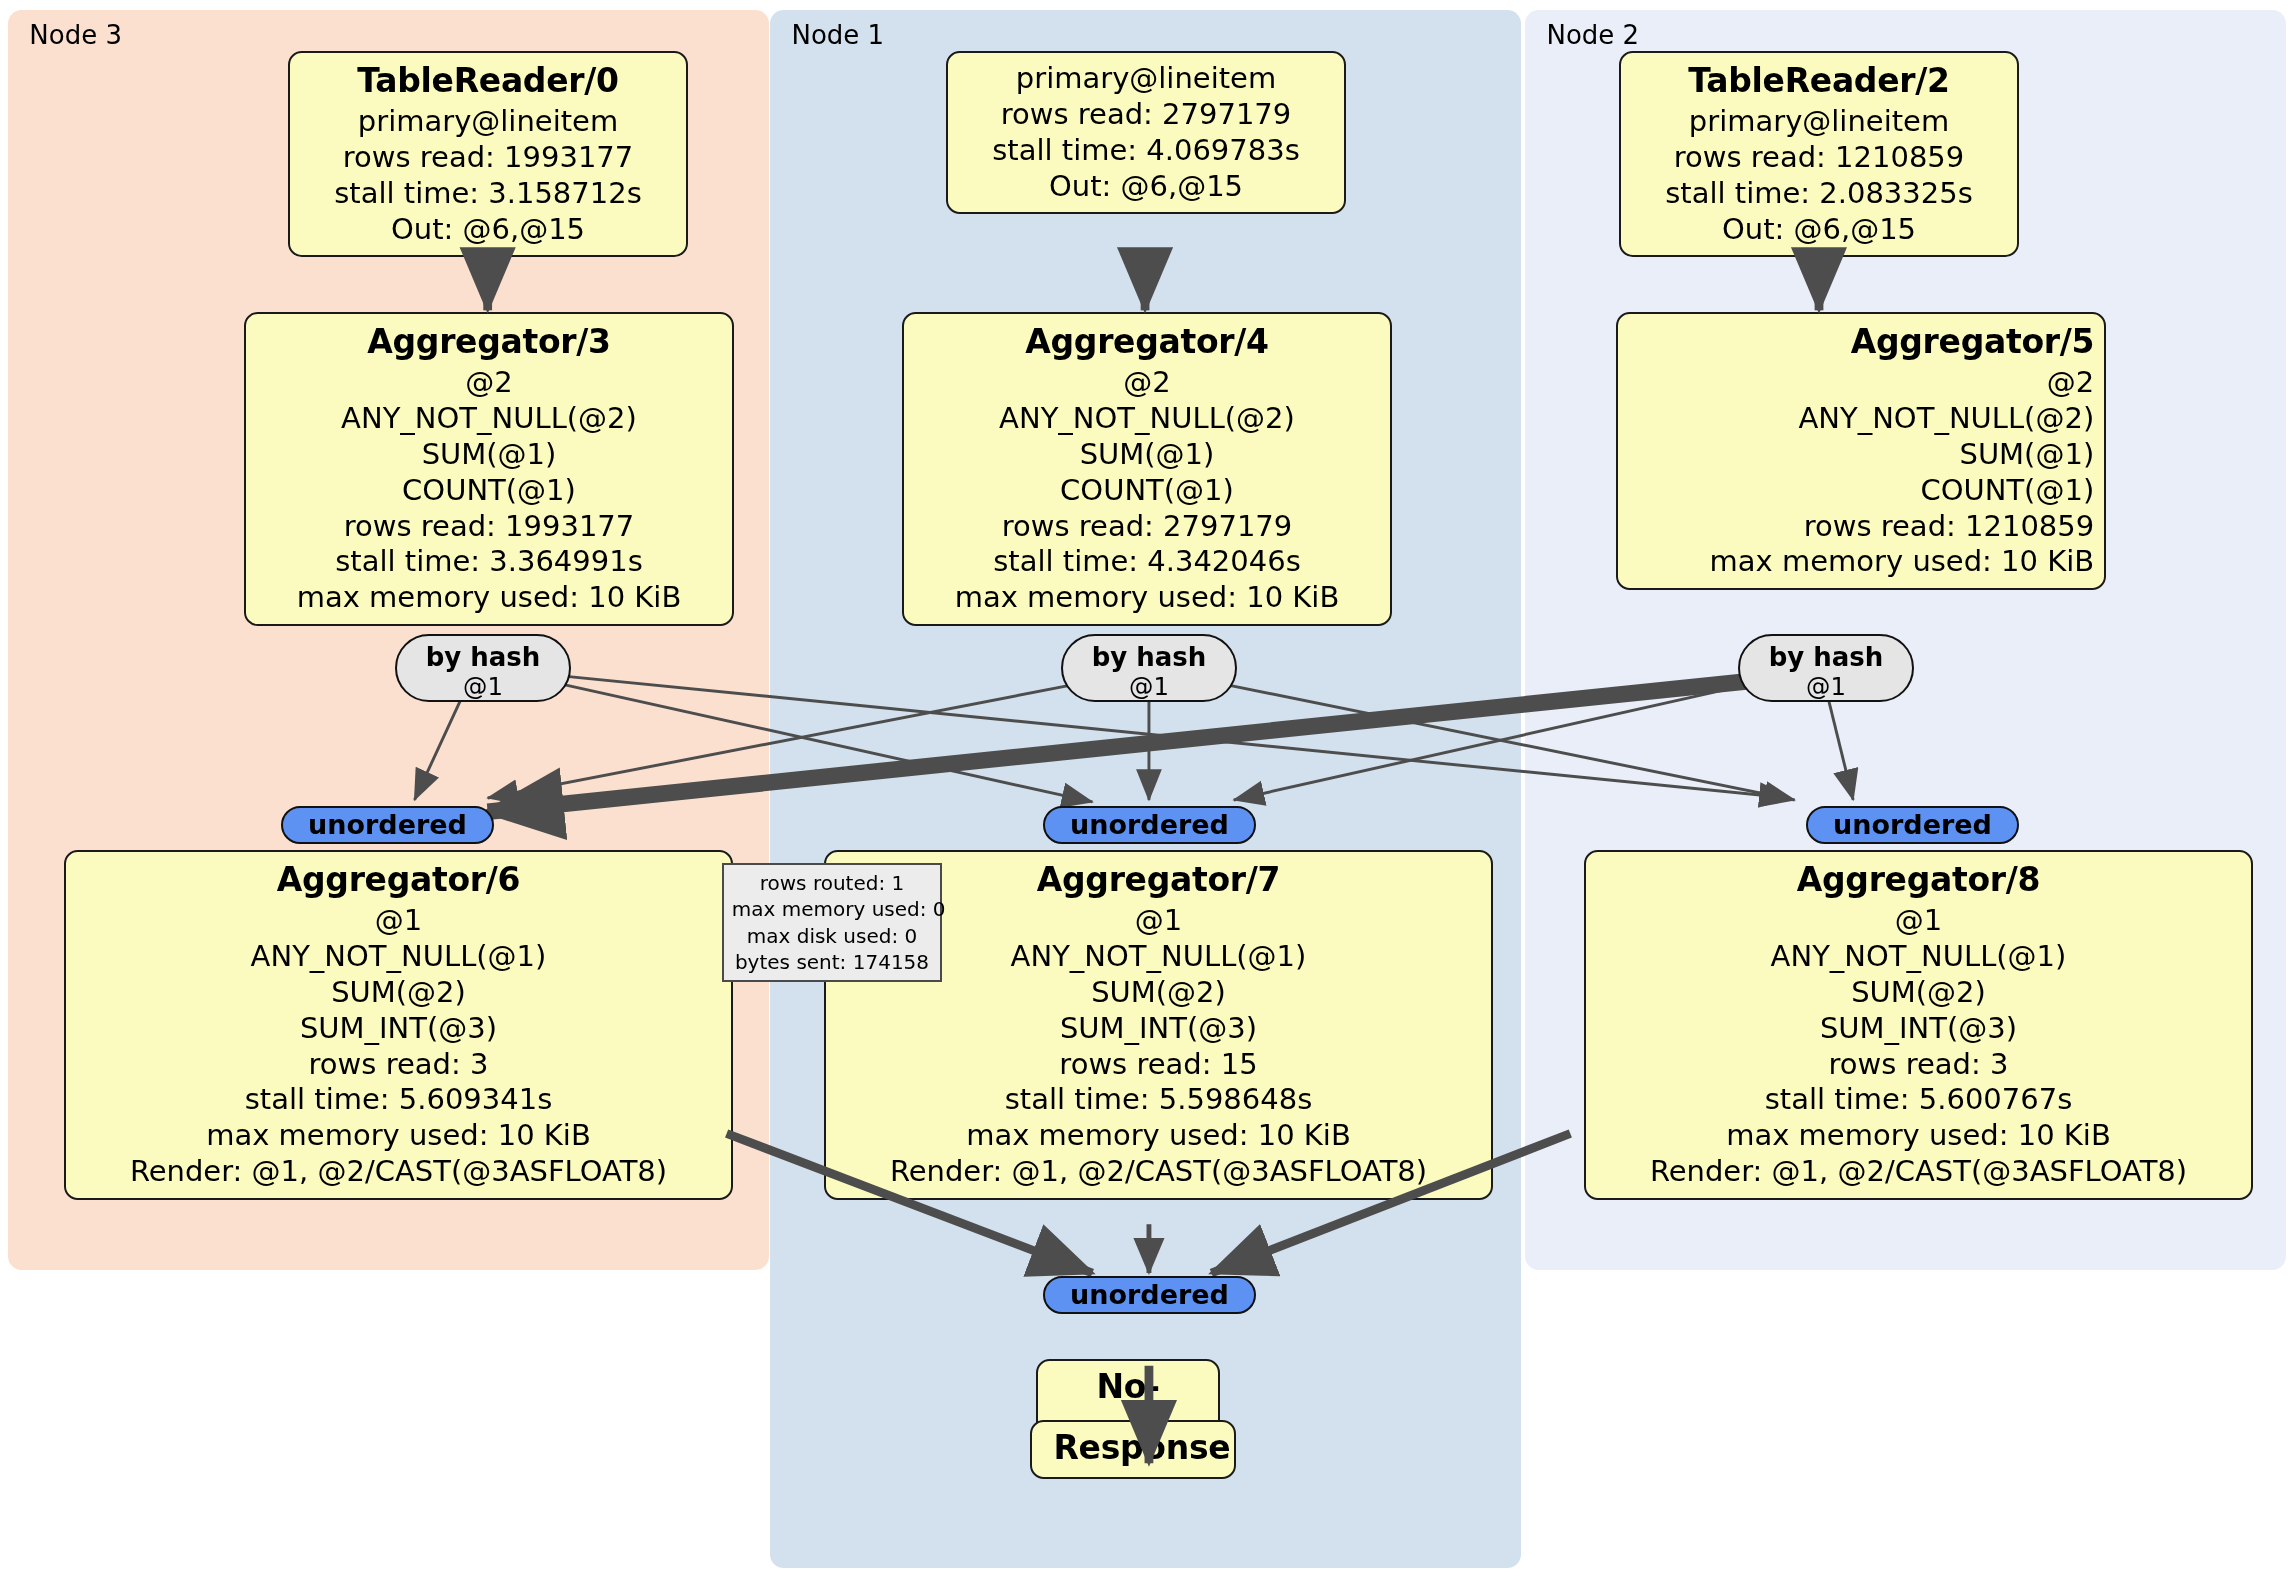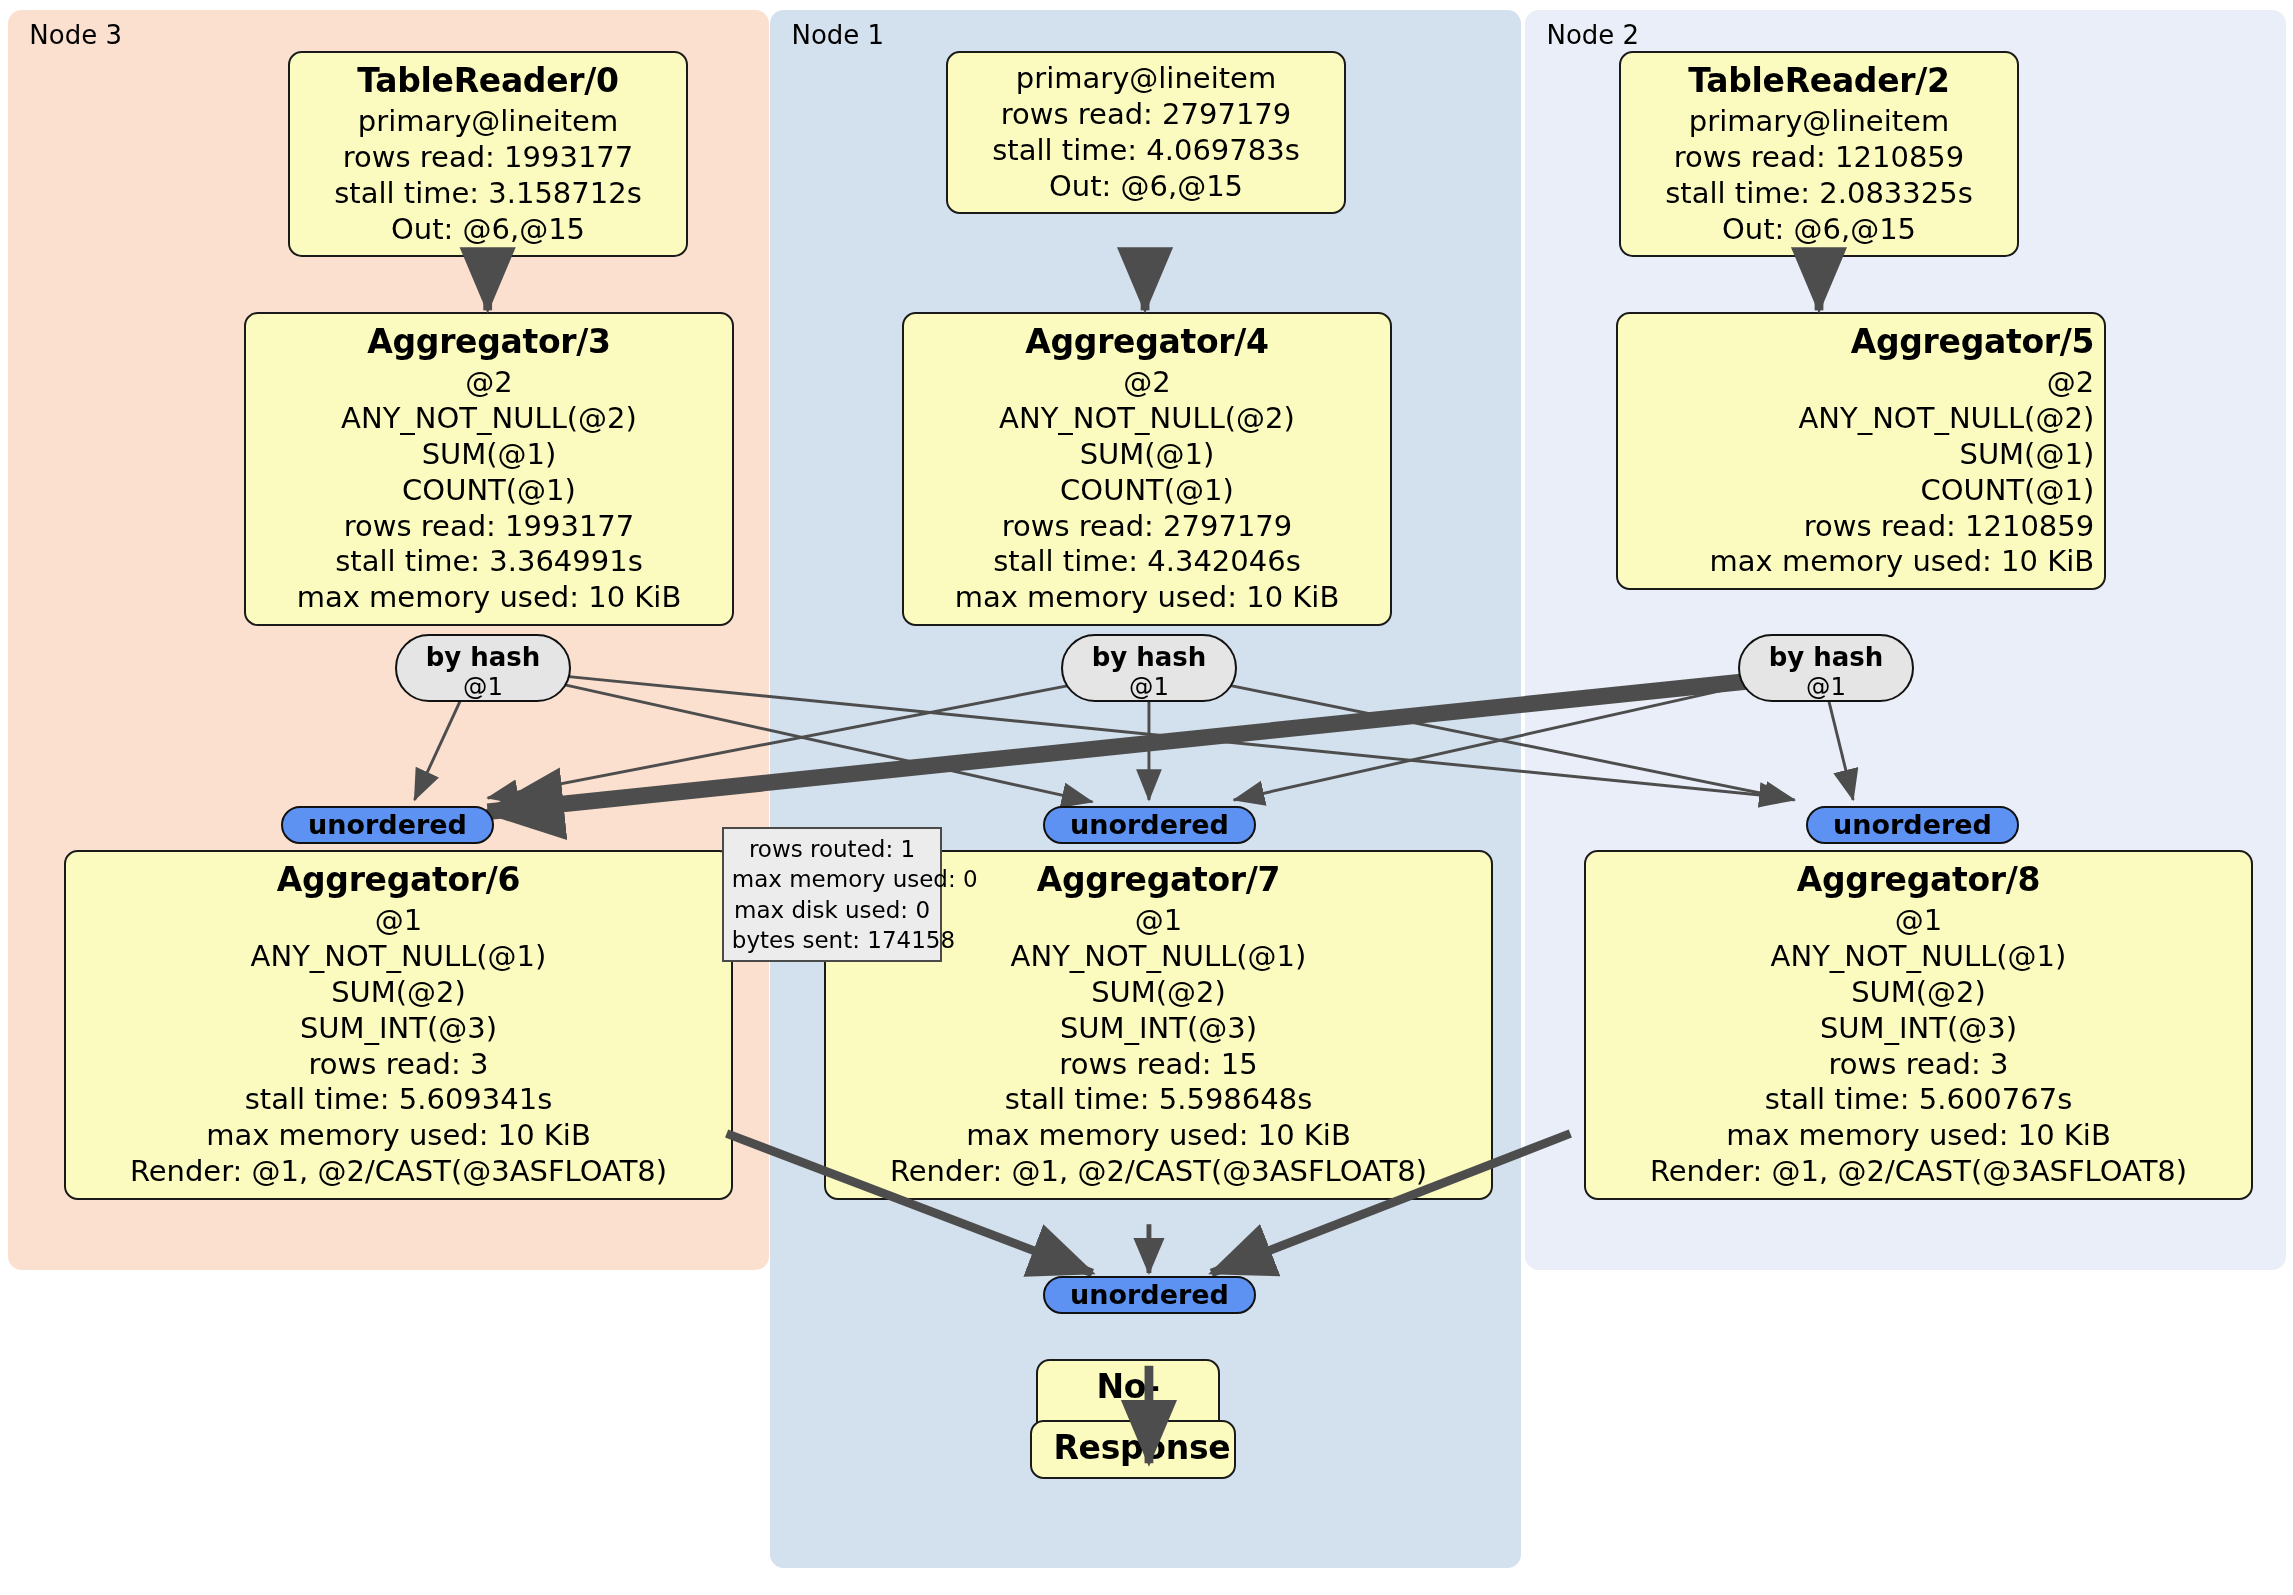--- a/index.html
+++ b/index.html
@@ -82,25 +82,26 @@
     padding: 1px 0;
   }
 
   
   .stats {
     position: absolute;
     box-sizing: border-box;
     background: #ececec;
     border: 2px solid #4a4a4a;
     text-align: center;
-    font-size: 23px;
+    font-size: 20px;
     line-height: 1.32;
     color: #000000;
     padding: 4.9px 7.8px;
     z-index: 30;
+    margin-top: 36px;
   }
   .stats .ln { display: block; white-space: nowrap; }
 
   
   #edges {
     position: absolute;
     left: 0; top: 0;
     width: 2294px;
     height: 1596px;
     z-index: 8;

